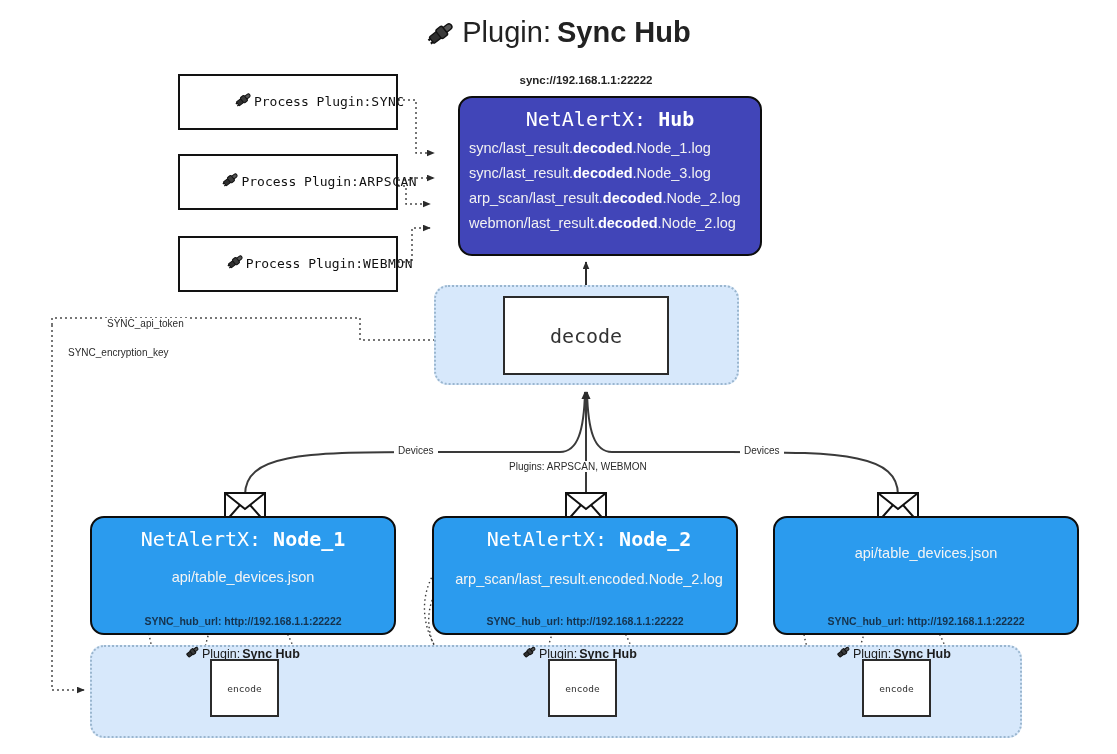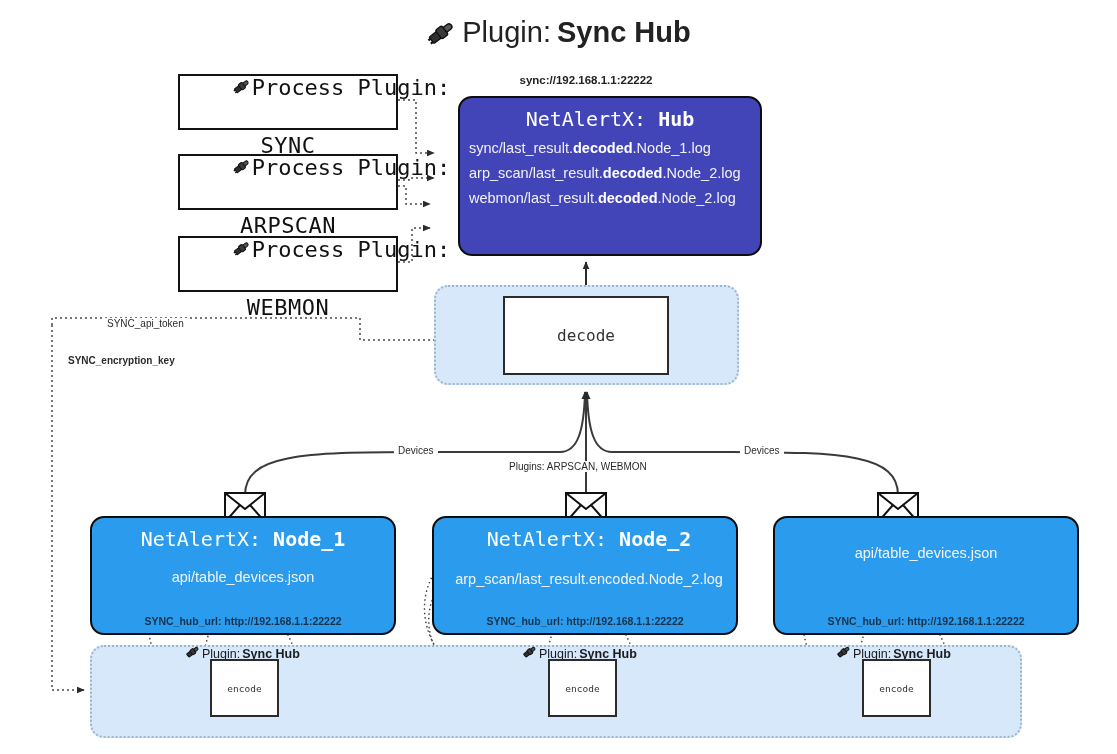--- a/index.html
+++ b/index.html
@@ -47,24 +47,24 @@
   #title .t-light { font-weight: 400; }
   #title .t-bold { font-weight: bold; }
 
   
   .proc-box {
     width: 220px;
     height: 56px;
     border: 2px solid #121212;
     background: #ffffff;
     font-family: "DejaVu Sans Mono", monospace;
-    font-size: 22px;
+    font-size: 13px;
     color: #111111;
     display: flex;
-    flex-direction: column;
+    flex-direction: row;
     align-items: center;
     justify-content: center;
     line-height: 1.32;
   }
   .proc-box .l1 {
     display: flex; align-items: center; gap: 1px;
     white-space: pre;
   }
   .proc-box .l2 { letter-spacing: 0.5px; }
 
@@ -116,21 +116,21 @@
     border: 2px solid #2b2b2b;
     display: flex;
     align-items: center;
     justify-content: center;
     font-family: "DejaVu Sans Mono", monospace;
     color: #333333;
   }
   #decode-box {
     left: 503px; top: 296px;
     width: 166px; height: 79px;
-    font-size: 16px;
+    font-size: 20px;
   }
   .encode-box {
     width: 69px; height: 58px;
     top: 659px;
     font-size: 9.5px;
   }
   #encode-1 { left: 210px; }
   #encode-2 { left: 548px; }
   #encode-3 { left: 862px; }
 
@@ -198,21 +198,21 @@
     font-size: 10px;
     color: #2b2b2b;
     background: #ffffff;
     padding: 0 4px;
     white-space: nowrap;
   }
   #lbl-dev-left  { left: 394px; top: 445px; }
   #lbl-dev-right { left: 740px; top: 445px; }
   #lbl-plugins   { left: 505px; top: 461px; }
   #lbl-api-token { left: 103px; top: 318px; }
-  #lbl-enc-key   { left: 64px;  top: 355px; font-weight: bold; }
+  #lbl-enc-key   { left: 64px;  top: 347px; }
 </style>
 </head>
 <body>
 
 <div id="canvas">
 
   <svg class="svg-layer" viewBox="0 0 1117 754">
     <defs>
       <marker id="arrow-solid" markerWidth="9" markerHeight="9" refX="7.2" refY="3.4" orient="auto" markerUnits="userSpaceOnUse">
         <path d="M0,0 L8,3.4 L0,6.8 z" fill="#2b2b2b"></path>
@@ -322,20 +322,21 @@
   </div>
 
   <div class="node" id="hub-url">sync://192.168.1.1:22222</div>
 
   <div class="node" id="hub">
     <div id="hub-title">
       <span>NetAlertX:</span>
       <b>Hub</b>
     </div>
     <div class="hub-line"><span>sync/last_result.</span><b>decoded</b><span>.Node_1.log</span></div>
+    <div class="hub-line"><span>sync/last_result.</span><b>decoded</b><span>.Node_3.log</span></div>
     <div class="hub-line"><span>arp_scan/last_result.</span><b>decoded</b><span>.Node_2.log</span></div>
     <div class="hub-line"><span>webmon/last_result.</span><b>decoded</b><span>.Node_2.log</span></div>
   </div>
 
   <div class="node blue-zone" id="decode-zone"></div>
   <div class="node white-box" id="decode-box">decode</div>
 
   <div class="node edge-label" id="lbl-api-token">SYNC_api_token</div>
   <div class="node edge-label" id="lbl-enc-key">SYNC_encryption_key</div>
   <div class="node edge-label" id="lbl-dev-left">Devices</div>

